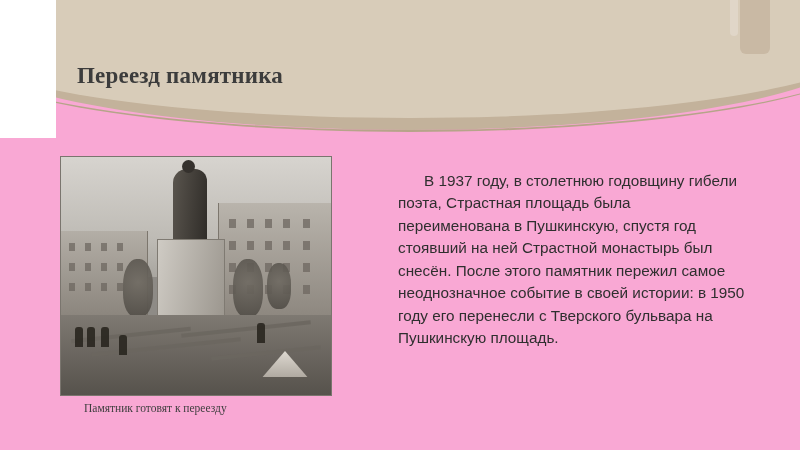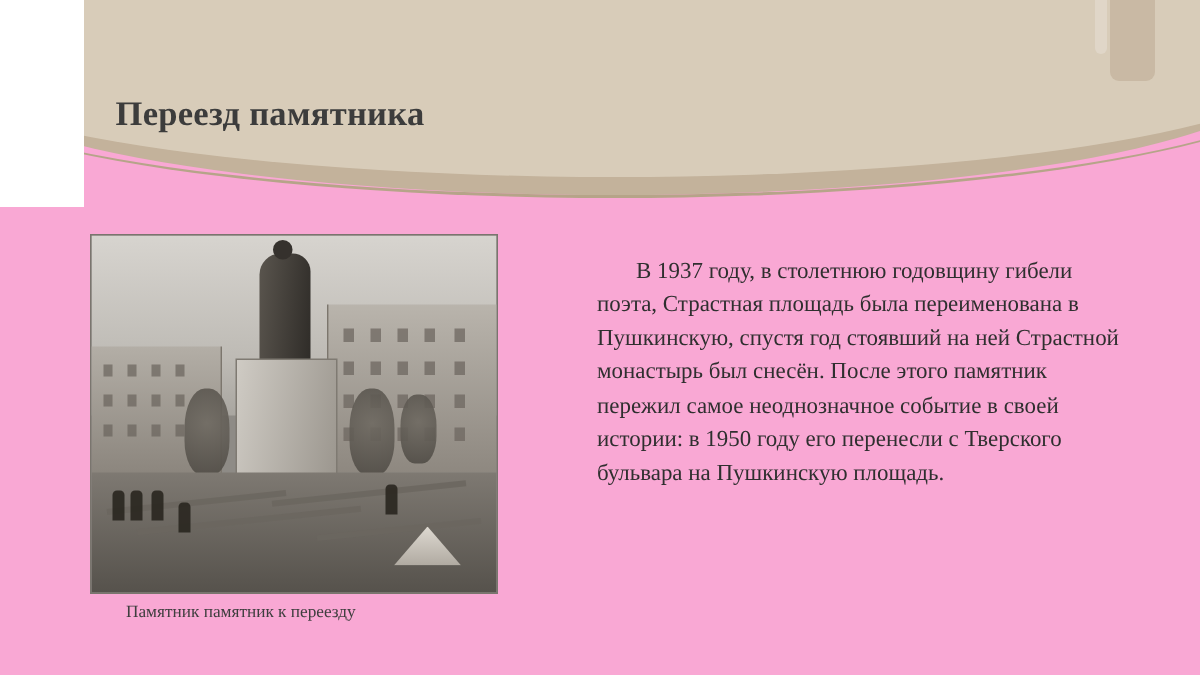--- a/index.html
+++ b/index.html
@@ -251,21 +251,21 @@
   
   .body-text {
     position: absolute;
     left: 398px;
     top: 170px;
     width: 348px;
     font-size: 15.3px;
     line-height: 1.47;
     color: #2f2f2f;
     text-indent: 26px;
-    font-family: Liberation Serif, serif;
+    font-family: Liberation Sans, sans-serif;
   }
 </style>
 </head>
 <body>
 
 <div class="slide">
 
   <div class="header-band">
     <div class="band-fill"></div>
     <div class="band-fill2"></div>
@@ -334,17 +334,17 @@
       <div class="ph-plank" style="left:150px; bottom:40px; width:110px;"></div>
       <div class="ph-tent"></div>
       <div class="ph-fig" style="left:14px;"></div>
       <div class="ph-fig" style="left:26px;"></div>
       <div class="ph-fig" style="left:40px;"></div>
       <div class="ph-fig" style="left:58px; bottom:40px;"></div>
       <div class="ph-fig" style="left:196px; bottom:52px;"></div>
     </div>
   </div>
 
-  <div class="photo-caption">Памятник памятник к переезду</div>
+  <div class="photo-caption">Памятник готовят к переезду</div>
 
   <div class="body-text">В 1937 году, в столетнюю годовщину гибели поэта, Страстная площадь была переименована в Пушкинскую, спустя год стоявший на ней Страстной монастырь был снесён. После этого памятник пережил самое неоднозначное событие в своей истории: в 1950 году его перенесли с Тверского бульвара на Пушкинскую площадь.</div>
 
 </div>
 
 </body></html>

